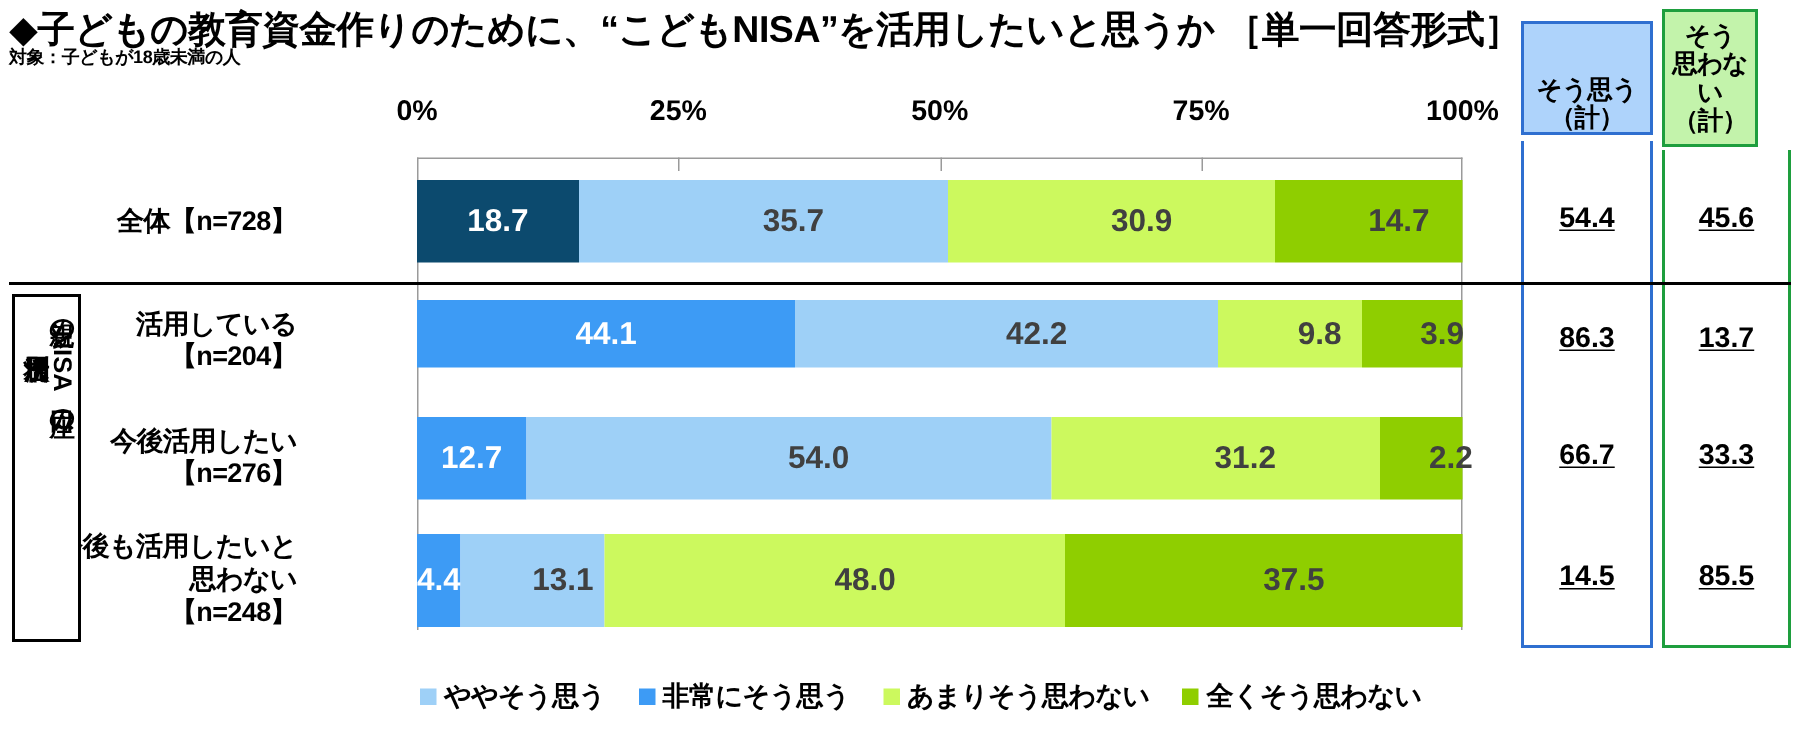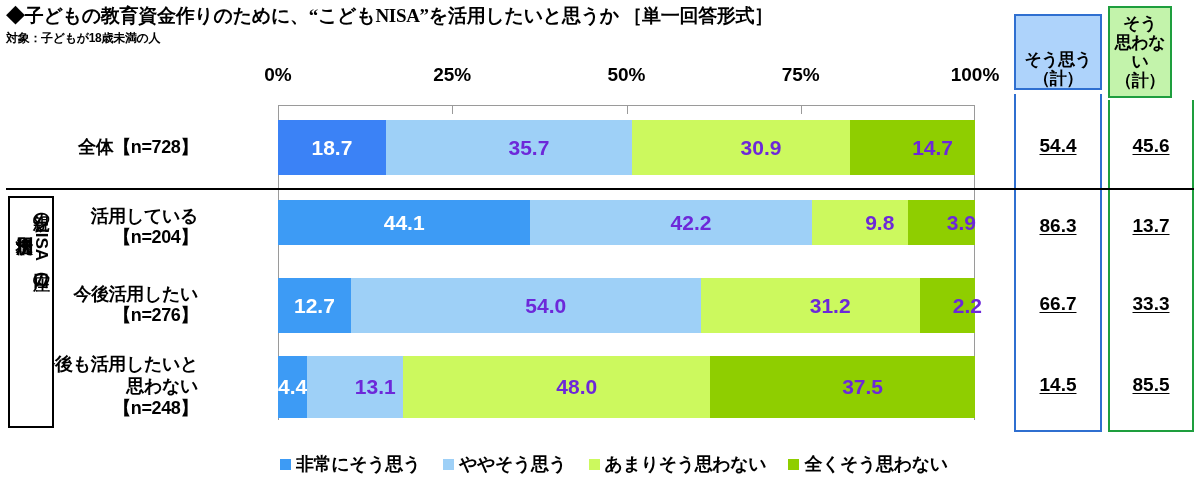--- a/index.html
+++ b/index.html
@@ -9,21 +9,21 @@
     font-family:"Liberation Sans","DejaVu Sans",sans-serif;
     color:#000;
     overflow:hidden;
     position:relative;
   }
   #root{position:relative;width:1200px;height:493px;}
 
   
   .title1{
     position:absolute;left:6px;top:3px;
-    font-size:19px;font-weight:bold;letter-spacing:-0.3px;white-space:nowrap;font-family:Liberation Serif, serif;
+    font-size:25px;font-weight:bold;letter-spacing:-0.3px;white-space:nowrap;
   }
   .title2{
     position:absolute;left:6px;top:30px;
     font-size:12px;font-weight:bold;letter-spacing:-0.3px;white-space:nowrap;
   }
 
   
   .sumhead{
     position:absolute;top:14px;
     box-sizing:border-box;
@@ -66,21 +66,21 @@
   .bar{
     position:absolute;display:flex;align-items:stretch;
     height:55px;
   }
   .seg{
     position:relative;display:flex;align-items:center;justify-content:center;
     font-size:21px;font-weight:bold;overflow:visible;
   }
   .seg span{white-space:nowrap;}
   .seg.s0{color:#ffffff;}
-  .seg.s1,.seg.s2,.seg.s3{color:#6d28d9;padding-left:40px;}
+  .seg.s1,.seg.s2,.seg.s3{color:#404040;padding-left:40px;}
 
   .rowlabel{
     position:absolute;right:1002px;
     text-align:right;font-size:18px;font-weight:bold;line-height:1.22;
     letter-spacing:-0.4px;white-space:nowrap;
   }
 
   .divider{
     position:absolute;left:6px;top:188px;width:1188px;height:2px;background:#000;
   }
@@ -150,21 +150,21 @@
 
   <div class="plotframe"></div>
   <div id="gridlines">
       <div class="gridline" style="left: 452px;"></div>
       <div class="gridline" style="left: 627px;"></div>
       <div class="gridline" style="left: 801px;"></div>
     </div>
 
   <div id="bars">
       <div class="bar" style="left: 278px; top: 120px; width: 697px; height: 55px;">
-        <div class="seg s0" style="width: 130.339px; background: #3b82f6;">
+        <div class="seg s0" style="width: 130.339px; background: #0c4a6e;">
           <span>18.7</span>
         </div>
         <div class="seg s1" style="width: 248.829px; background: rgb(158, 208, 247);">
           <span>35.7</span>
         </div>
         <div class="seg s2" style="width: 215.373px; background: rgb(204, 249, 94);">
           <span>30.9</span>
         </div>
         <div class="seg s3" style="width: 102.459px; background: rgb(143, 206, 0);">
           <span>14.7</span>
@@ -247,28 +247,28 @@
 
   <div class="vbox">
     <div class="vtext">
       <div class="vcol c1">親のNISA口座の</div>
       <div class="vcol c2">活用状況別</div>
     </div>
   </div>
 
   <div class="legend" id="legend">
       <div class="legitem">
+        <span class="swatch" style="background: rgb(158, 208, 247);"></span>
+        <span>ややそう思う</span>
+      </div>
+      <div class="legitem">
         <span class="swatch" style="background: rgb(61, 155, 245);"></span>
         <span>非常にそう思う</span>
       </div>
       <div class="legitem">
-        <span class="swatch" style="background: rgb(158, 208, 247);"></span>
-        <span>ややそう思う</span>
-      </div>
-      <div class="legitem">
         <span class="swatch" style="background: rgb(204, 249, 94);"></span>
         <span>あまりそう思わない</span>
       </div>
       <div class="legitem">
         <span class="swatch" style="background: rgb(143, 206, 0);"></span>
         <span>全くそう思わない</span>
       </div>
     </div>
 
 </div>

